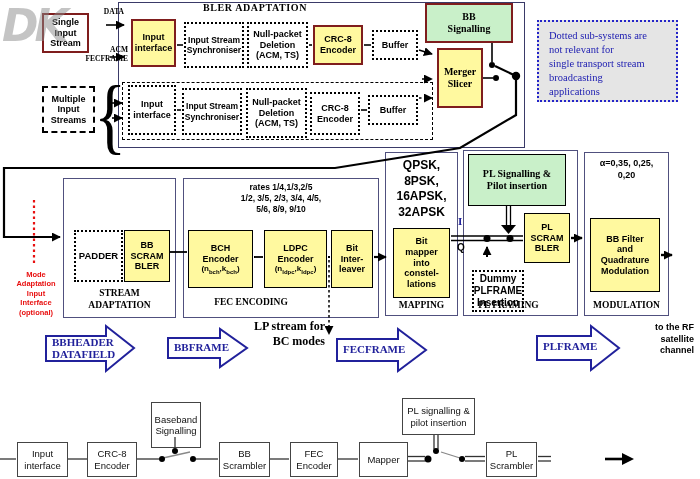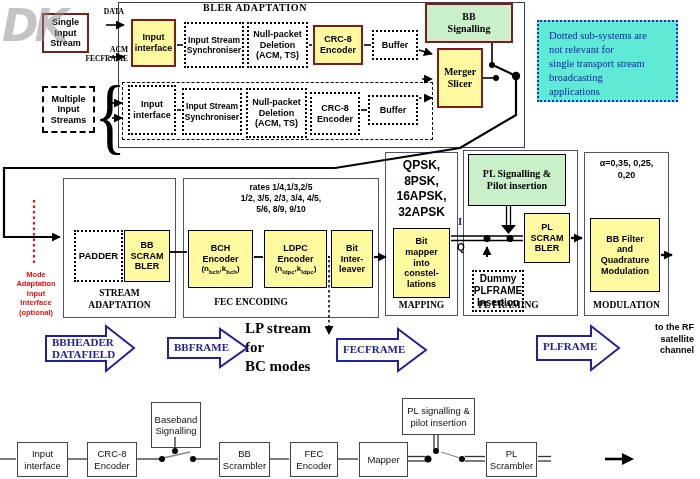--- a/index.html
+++ b/index.html
@@ -18,21 +18,21 @@
   .container{position:absolute;box-sizing:border-box;border:1.5px solid #50507E;z-index:1;}
   .modebox{position:absolute;box-sizing:border-box;border:1.5px solid #3A3A68;z-index:1;}
   .lbl{position:absolute;font:bold 9.5px "Liberation Serif",serif;text-align:center;
        white-space:pre-line;z-index:3;color:#000;line-height:1.25;}
   .smallserif{position:absolute;font:bold 7.5px "Liberation Serif",serif;text-align:right;
        white-space:pre-line;z-index:3;line-height:1.15;}
   .sans{position:absolute;font:bold 8.5px "Liberation Sans",sans-serif;text-align:center;
        white-space:pre-line;z-index:3;line-height:1.3;}
   .navytxt{position:absolute;font:bold 11px "Liberation Serif",serif;color:var(--navy);
        white-space:pre-line;z-index:6;line-height:1.1;}
-  .notebox{position:absolute;box-sizing:border-box;border:2.5px dotted #2323C8;background:#5eead4;
+  .notebox{position:absolute;box-sizing:border-box;border:2.5px dotted #2323C8;background:#e5e5e5;
        font:10.5px "Liberation Serif",serif;color:#1b1bb0;line-height:14px;padding:7px 6px 4px 10px;
        white-space:pre-line;z-index:2;}
   .rednote{position:absolute;font:bold 7.5px "Liberation Sans",sans-serif;color:var(--red);
        text-align:center;white-space:pre-line;z-index:3;line-height:1.25;}
   .bbox{position:absolute;box-sizing:border-box;border:1px solid #444;background:#fff;
        display:flex;align-items:center;justify-content:center;text-align:center;
        font:9.5px "Liberation Sans",sans-serif;line-height:1.2;white-space:pre-line;z-index:2;color:#111;}
   .brace{position:absolute;font:84px "Liberation Serif",serif;font-weight:400;color:#000;
        z-index:3;line-height:1;transform:scaleX(.8);}
   .formula{font:bold 8px "Liberation Sans",sans-serif;}
@@ -120,21 +120,21 @@
   </div>
   <div class="box yellow" style="left:264px;top:230px;width:63px;height:58px;border:1.5px solid #000;flex-direction:column;">
     <span>LDPC</span>
     <span>Encoder</span>
     <span class="formula"><span>(n</span><sub>ldpc</sub><span>,k</span><sub>ldpc</sub><span>)</span></span>
   </div>
   <div class="box yellow" style="left:331px;top:230px;width:42px;height:58px;border:1.5px solid #000;">Bit
 Inter-
 leaver</div>
   <div class="lbl" style="left:196px;top:297px;width:110px;">FEC ENCODING</div>
-  <div class="lbl" style="left:245px;top:319px;width:80px;text-align:left;font-size:15px;">LP stream for
+  <div class="lbl" style="left:245px;top:319px;width:80px;text-align:right;font-size:12px;">LP stream for
 BC modes</div>
 
   <div class="container" style="left:385px;top:152px;width:73px;height:164px;"></div>
   <div class="sans" style="left:387px;top:158px;width:69px;font-size:12px;">QPSK,
 8PSK,
 16APSK,
 32APSK</div>
   <div class="box yellow" style="left:393px;top:228px;width:57px;height:70px;border:1.5px solid #000;">Bit
 mapper
 into

